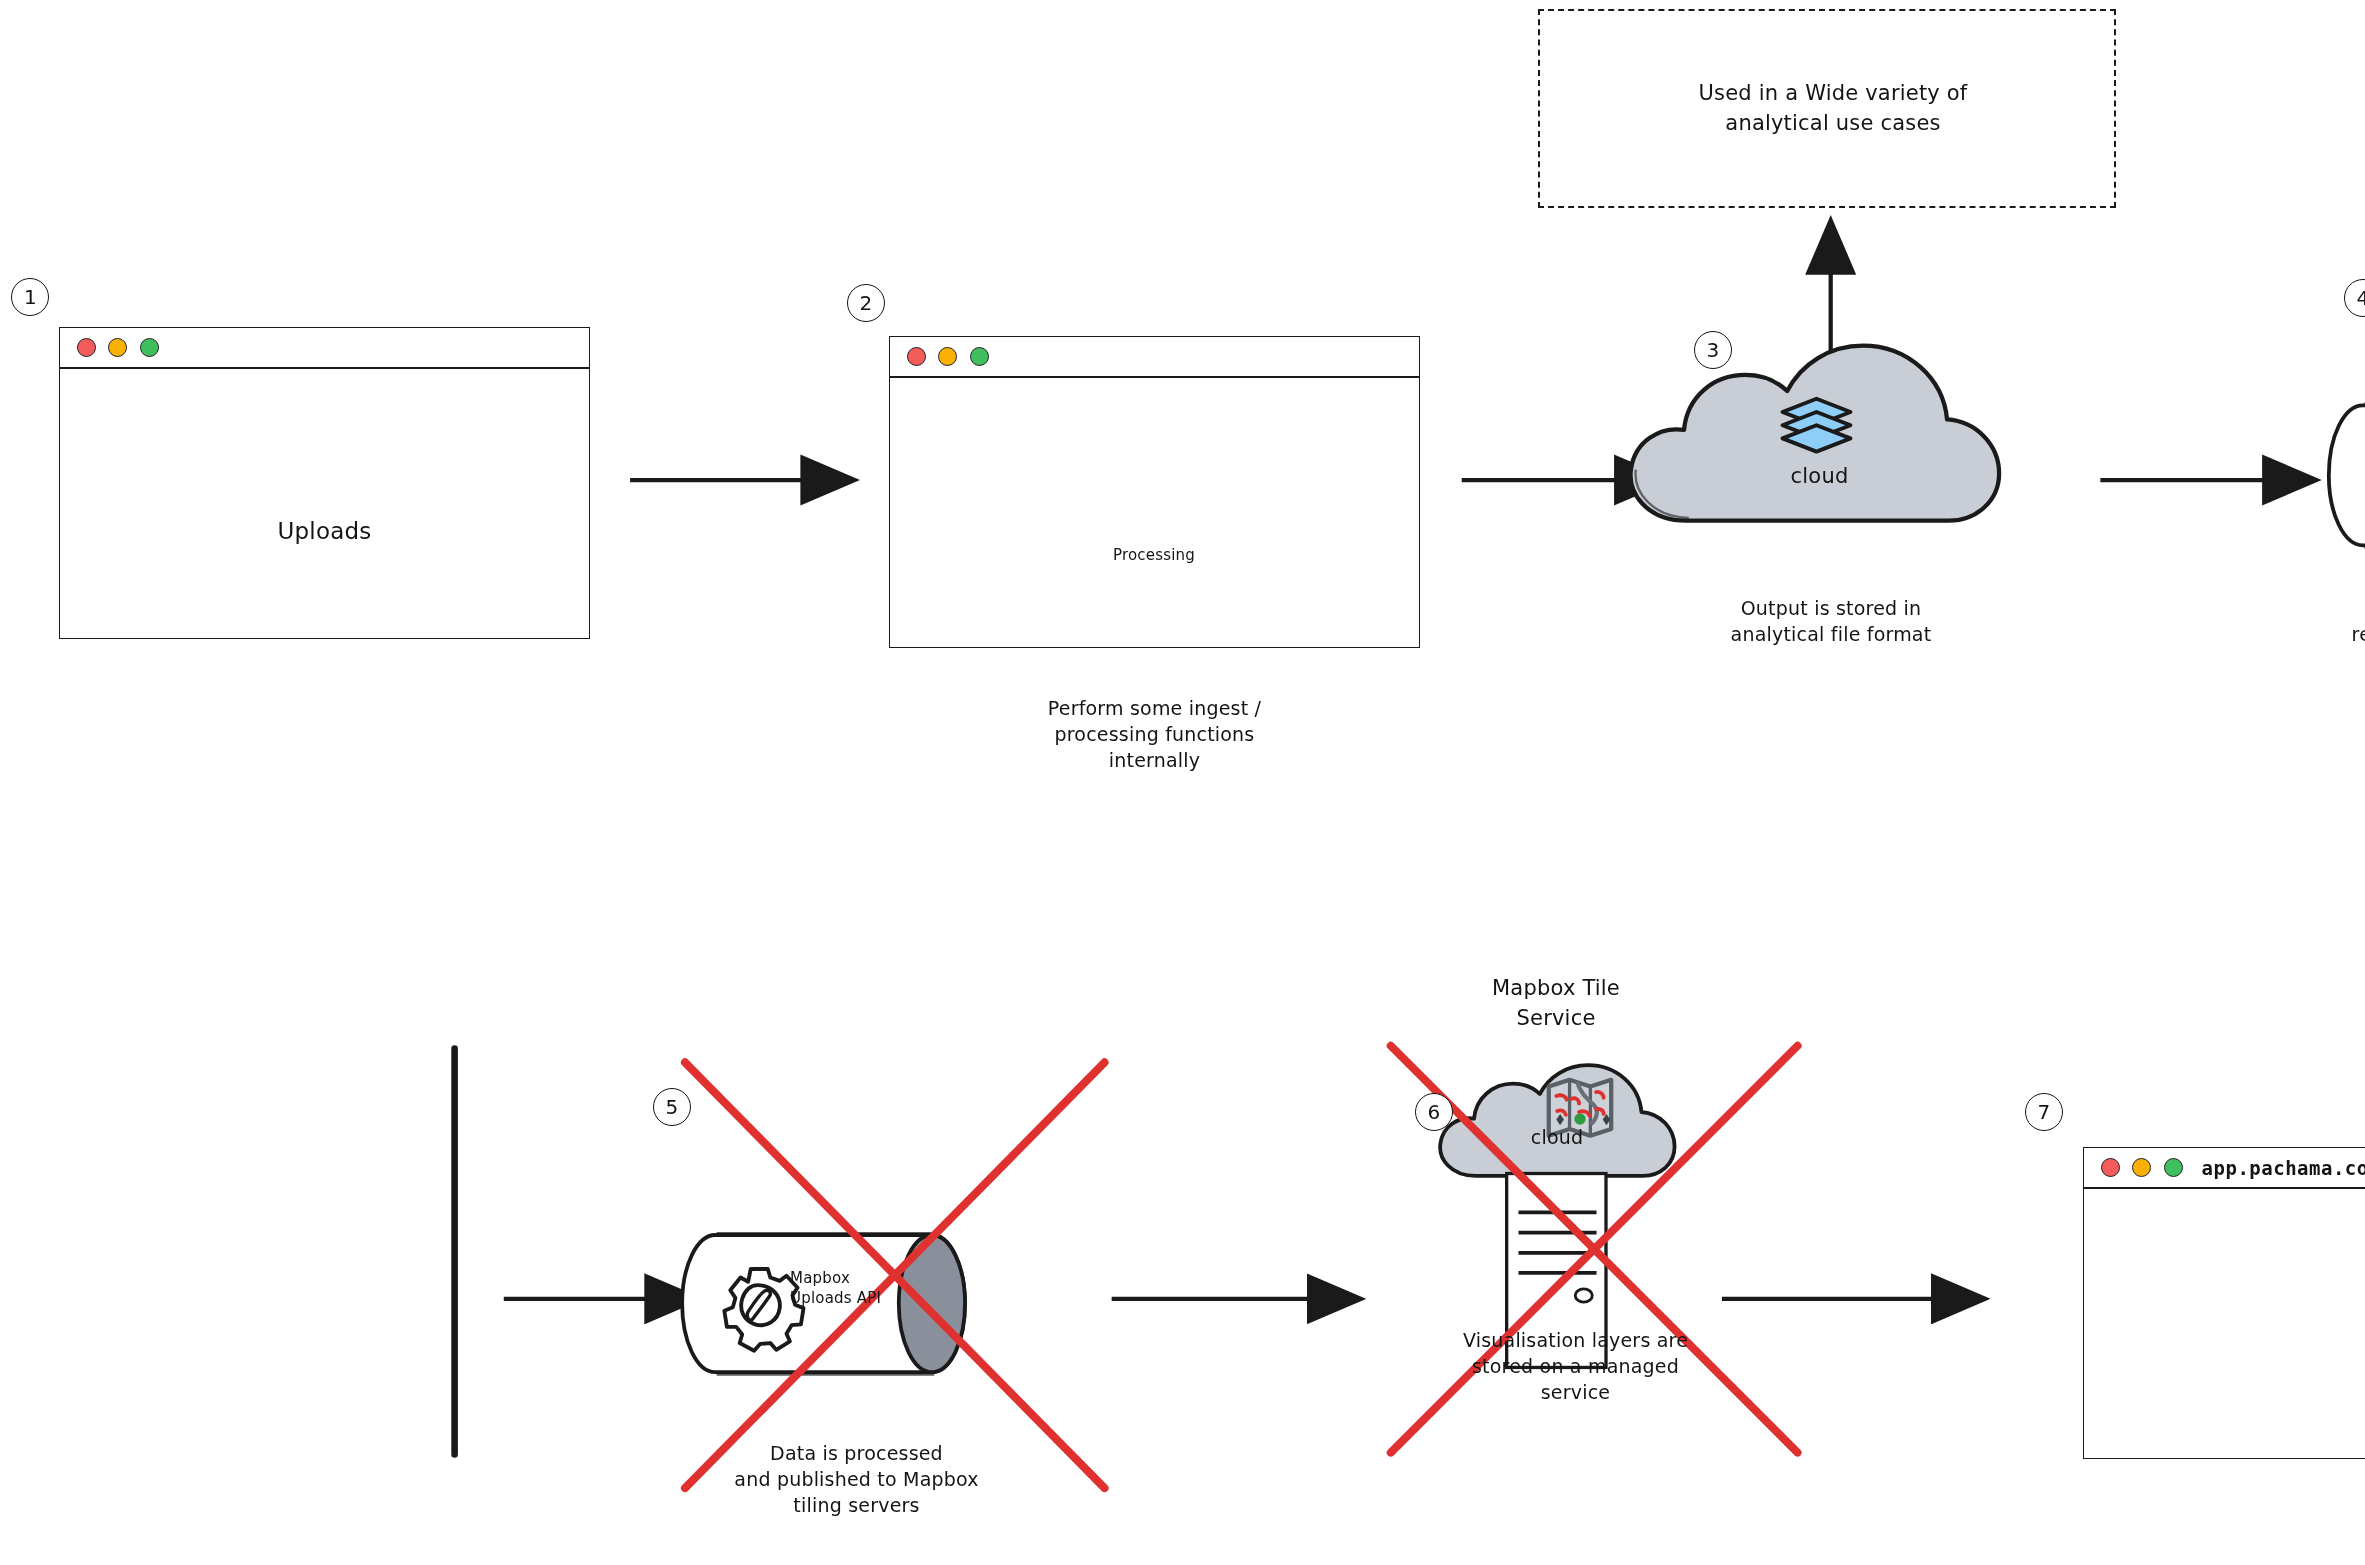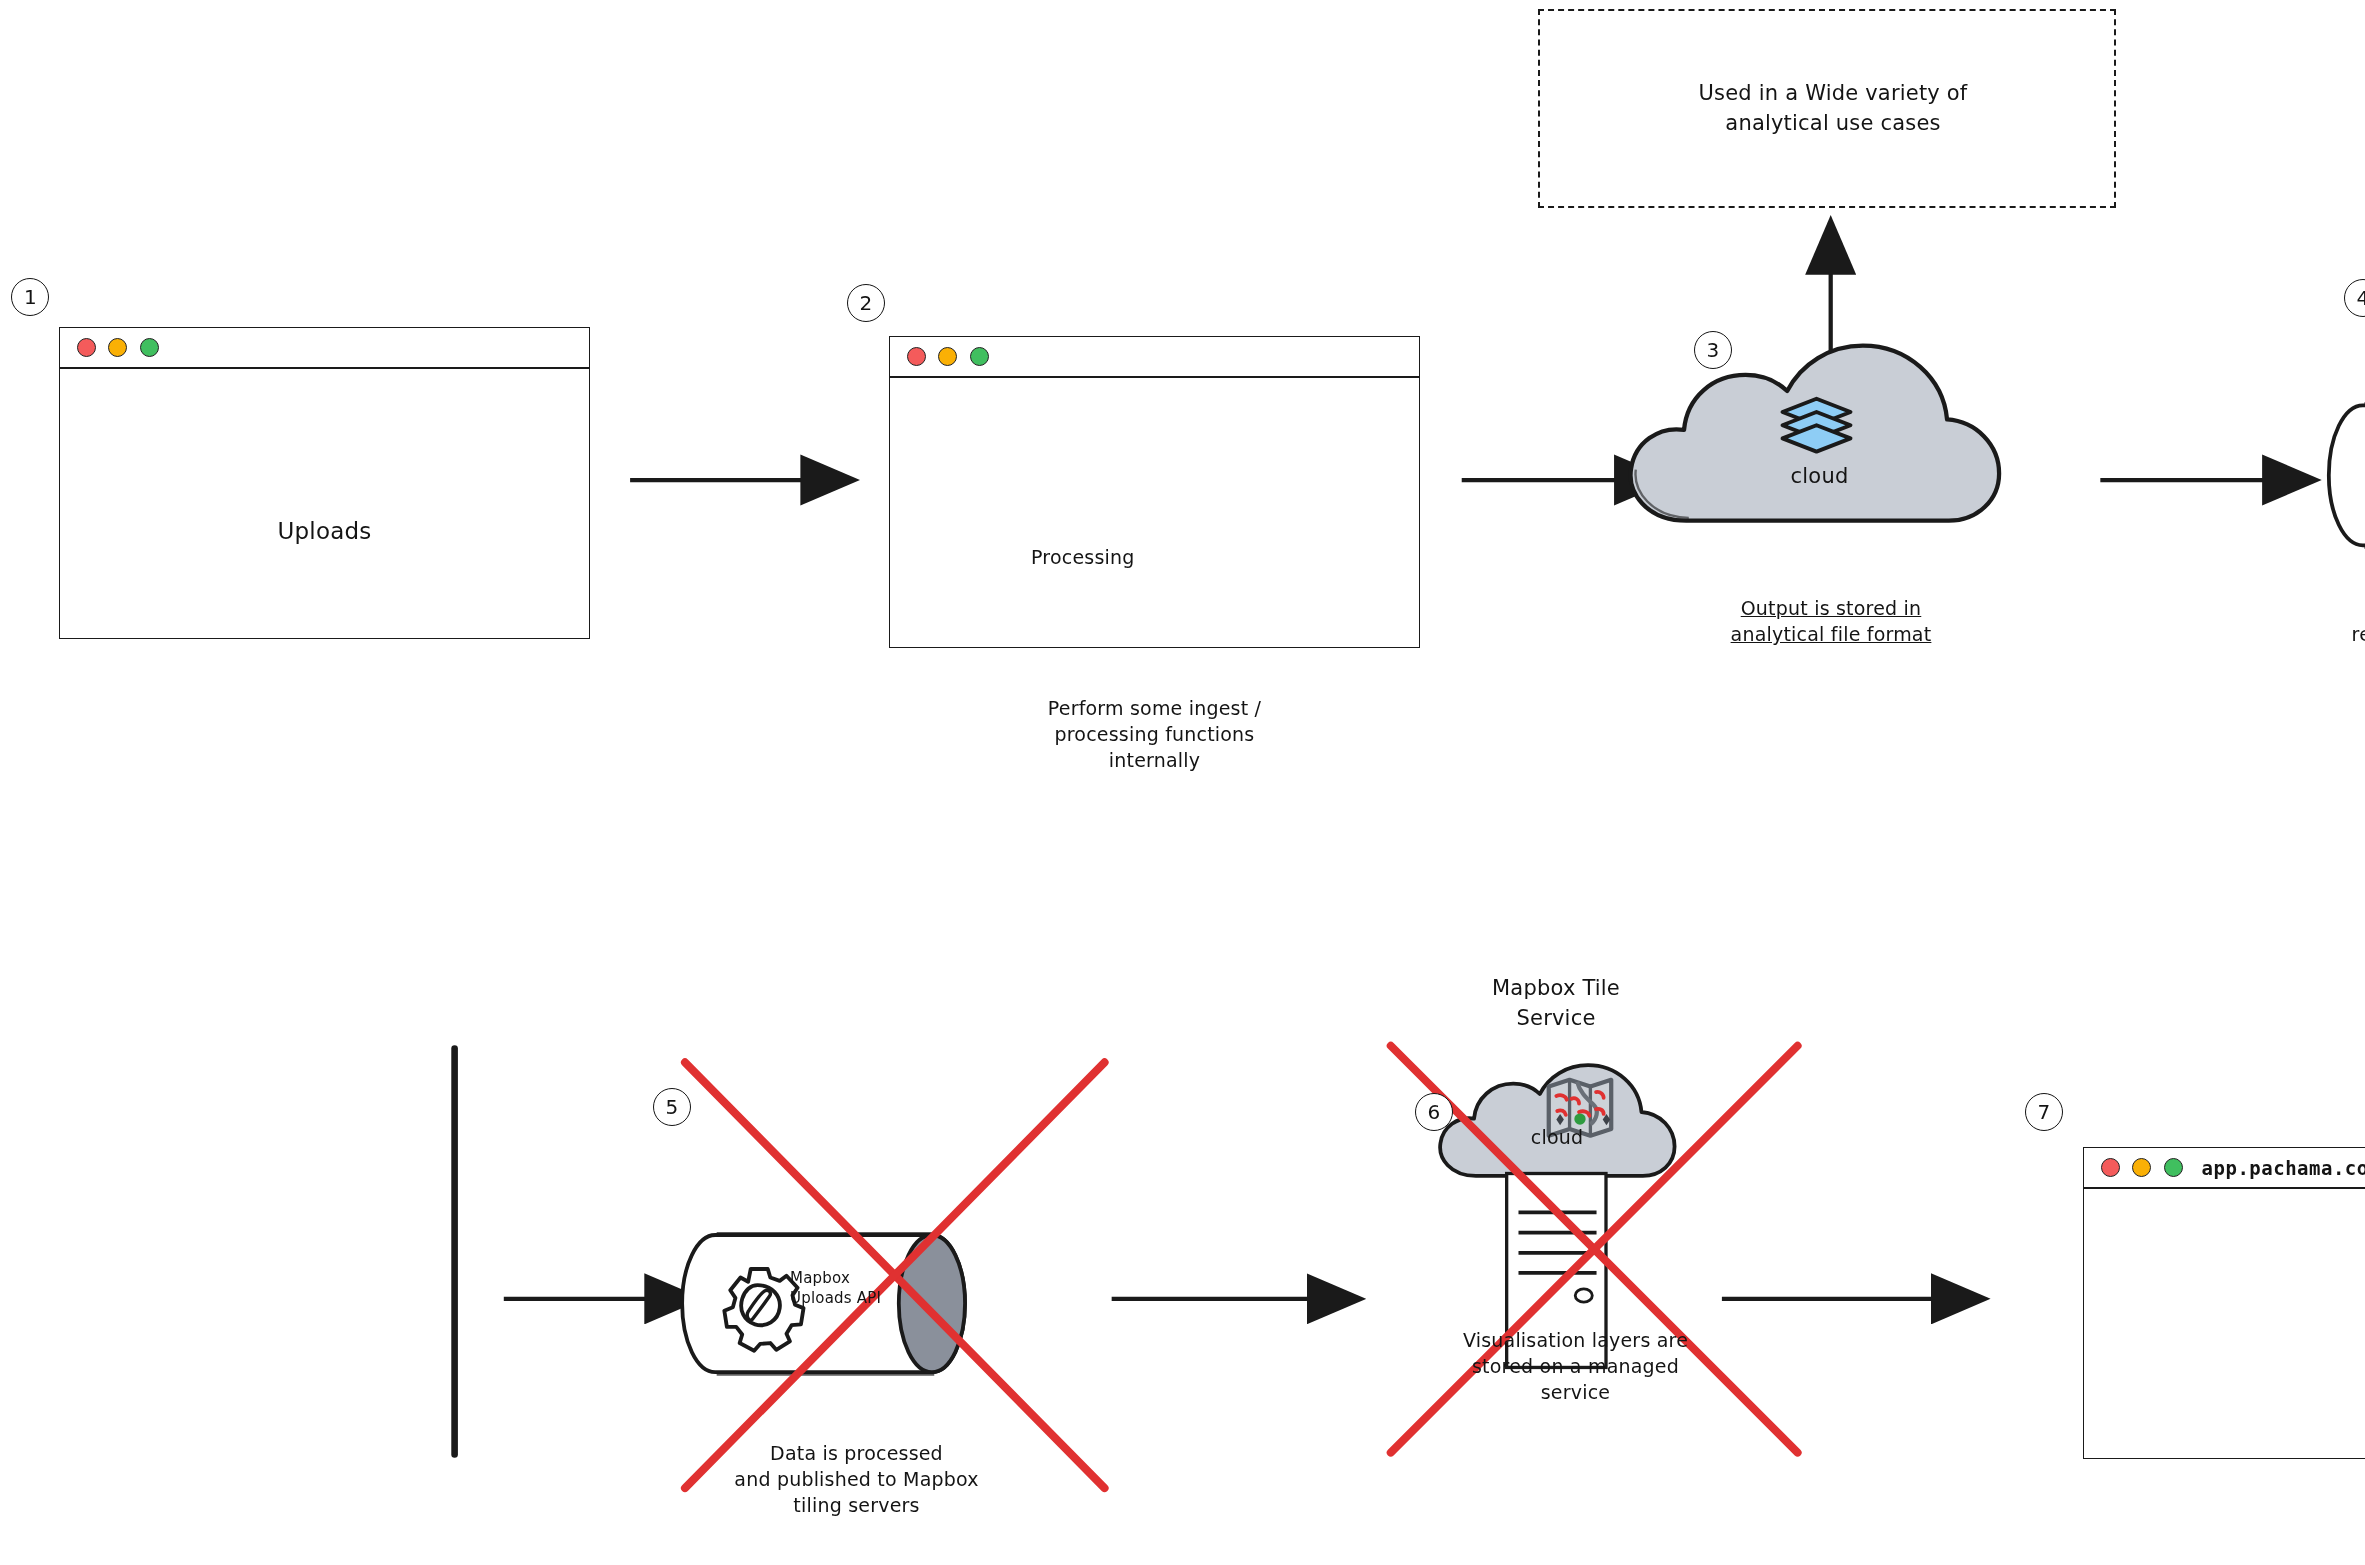--- a/index.html
+++ b/index.html
@@ -271,28 +271,28 @@
 
   <div class="stepnum hand" style="left:847px;top:284px;">2</div>
   <div class="win" style="left:889px;top:336px;width:531px;height:312px;">
     <div class="winbar">
       <span class="dot first" style="background:#f45b5b;"></span>
       <span class="dot" style="background:#fab005;"></span>
       <span class="dot" style="background:#40bf5f;"></span>
     </div>
     <div class="winbody"></div>
   </div>
-  <div class="hand" style="position:absolute;left:1031px;top:546px;width:246px;text-align:left;font-size:19px;z-index:4;">Processing</div>
+  <div class="hand" style="position:absolute;left:1031px;top:546px;width:246px;text-align:center;font-size:15px;z-index:4;">Processing</div>
   <div class="hand caption" style="left:918px;top:695px;width:473px;">Perform some ingest /
 processing functions
 internally</div>
 
   <div class="stepnum hand" style="left:1694px;top:331px;">3</div>
   <div class="hand cloudlabel" style="left:1751px;top:464px;width:137px;text-align:center;">cloud</div>
-  <div class="hand caption" style="left:1618px;top:595px;width:426px;text-decoration:underline;">Output is stored in
+  <div class="hand caption" style="left:1618px;top:595px;width:426px;">Output is stored in
 analytical file format</div>
 
   <div class="stepnum hand" style="left:2344px;top:279px;">4</div>
 
   <div class="hand caption" style="left:2252px;top:595px;width:587px;">data is converted into
 required format (GeoJSON, Colored TIF).</div>
 
   <div class="stepnum hand" style="left:653px;top:1088px;">5</div>
   <div class="hand boxlabel" style="left:790px;top:1269px;width:189px;">Mapbox
 Uploads API</div>

